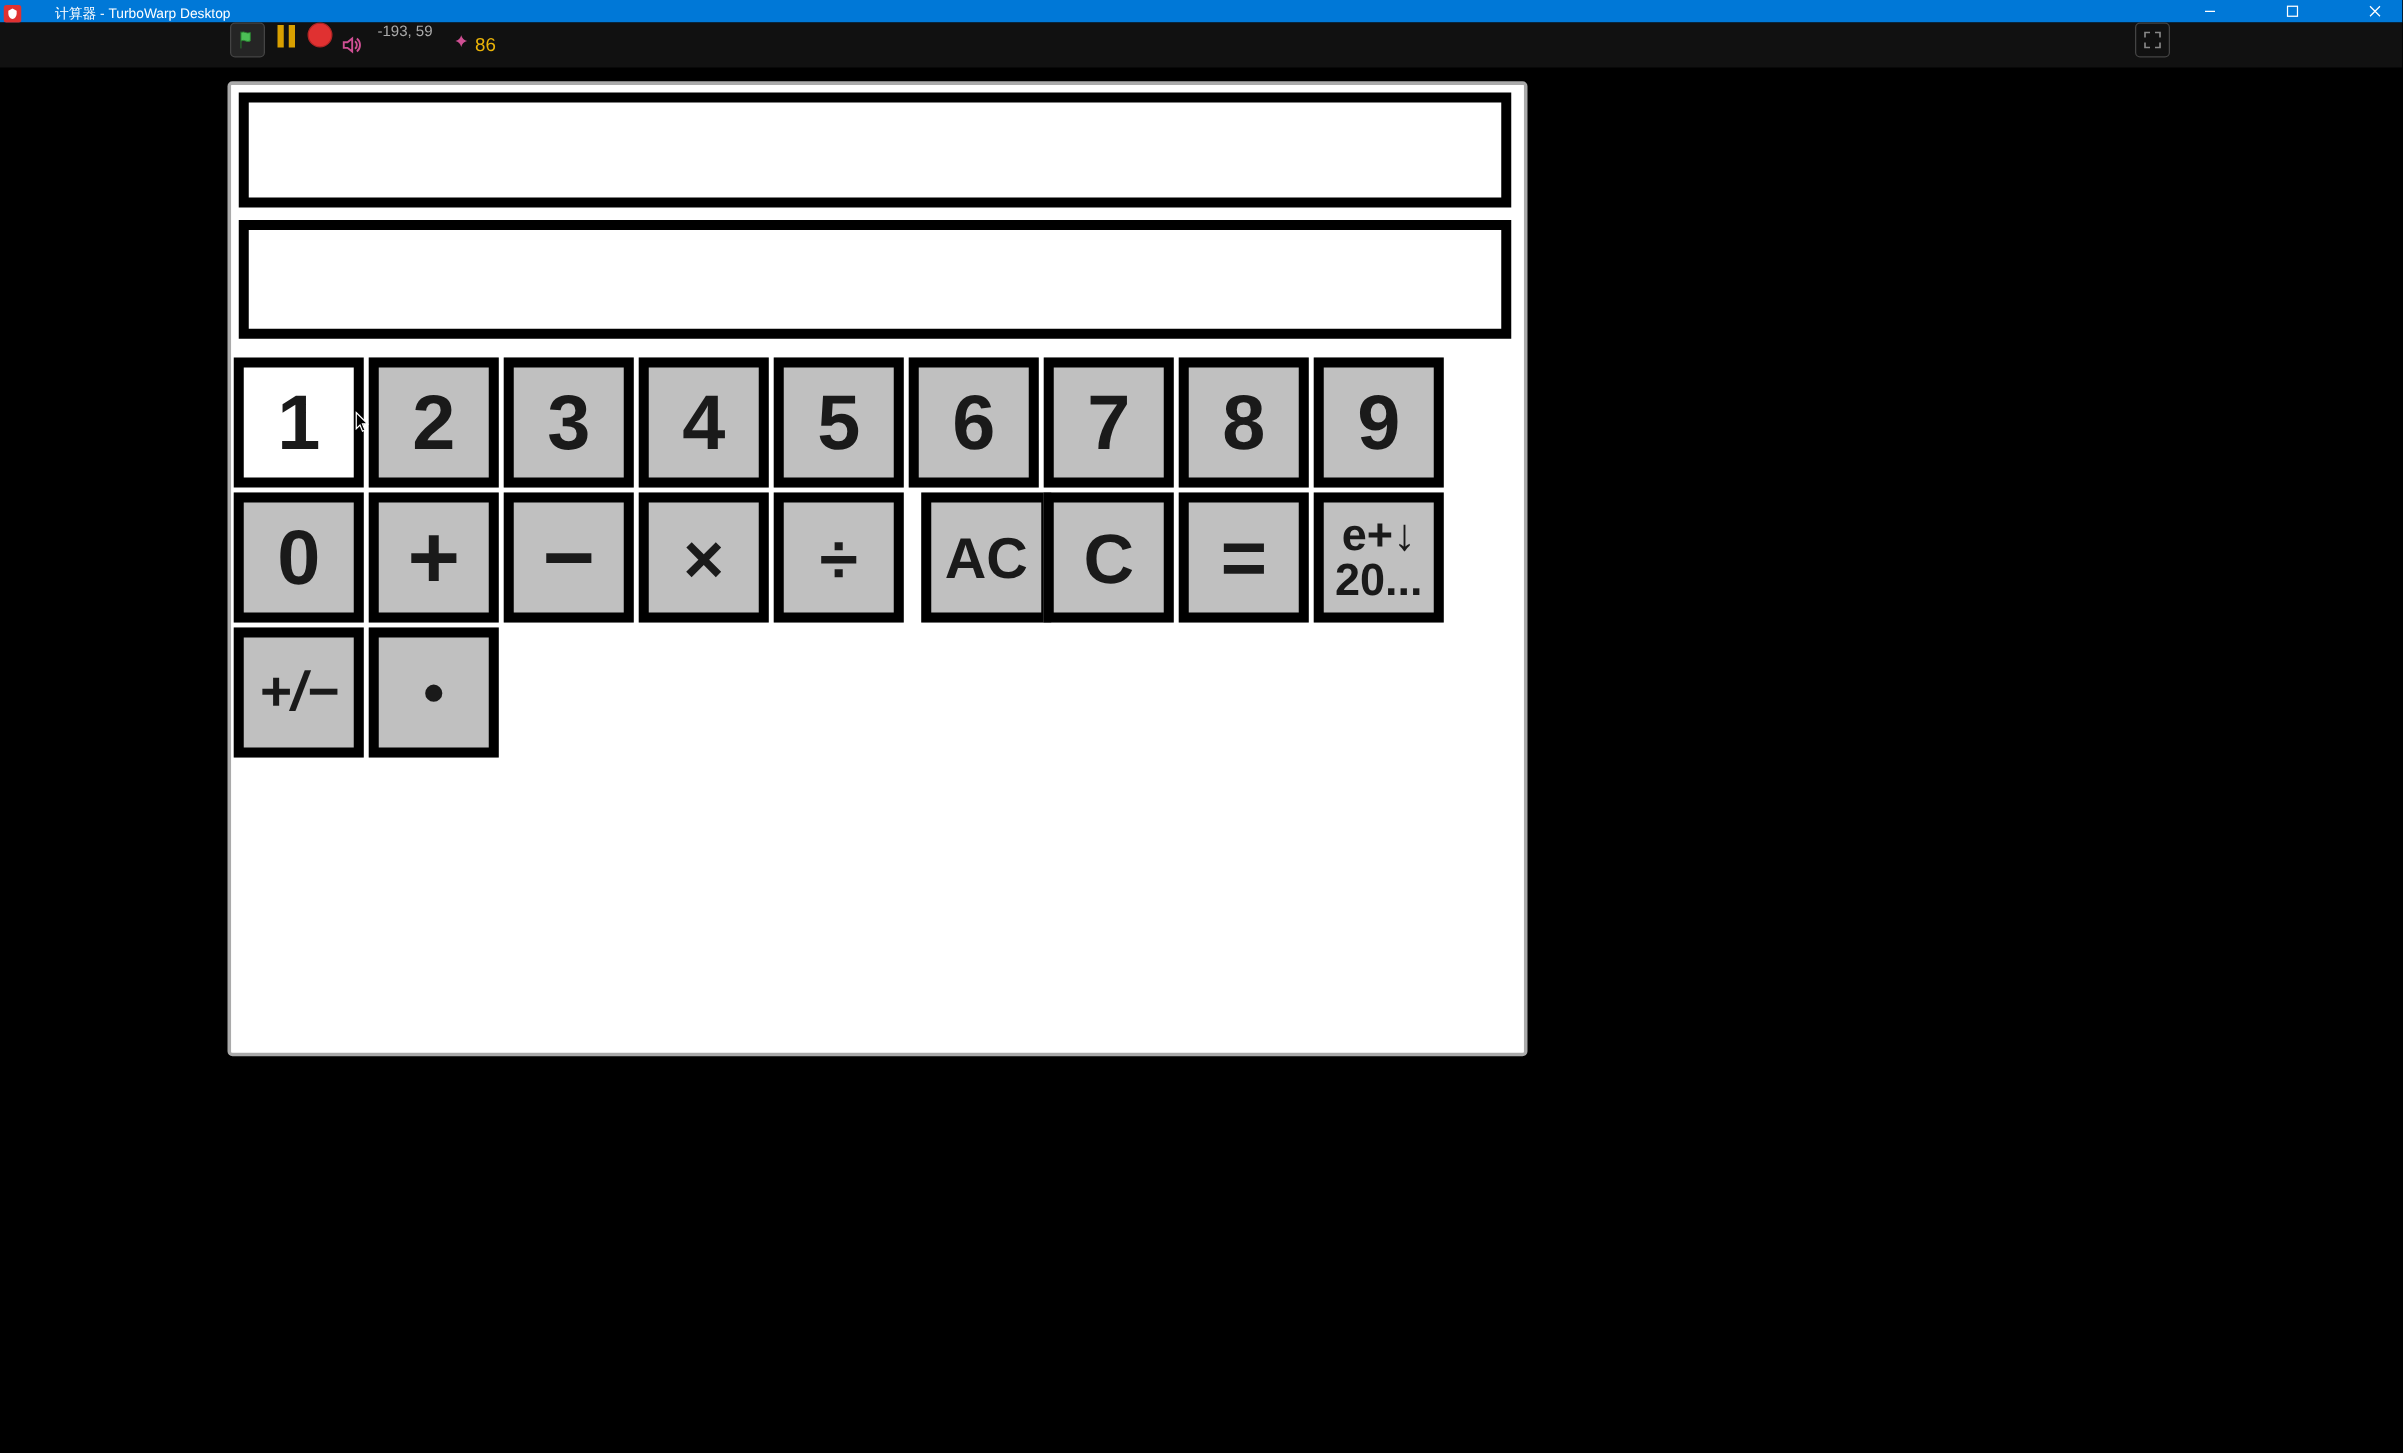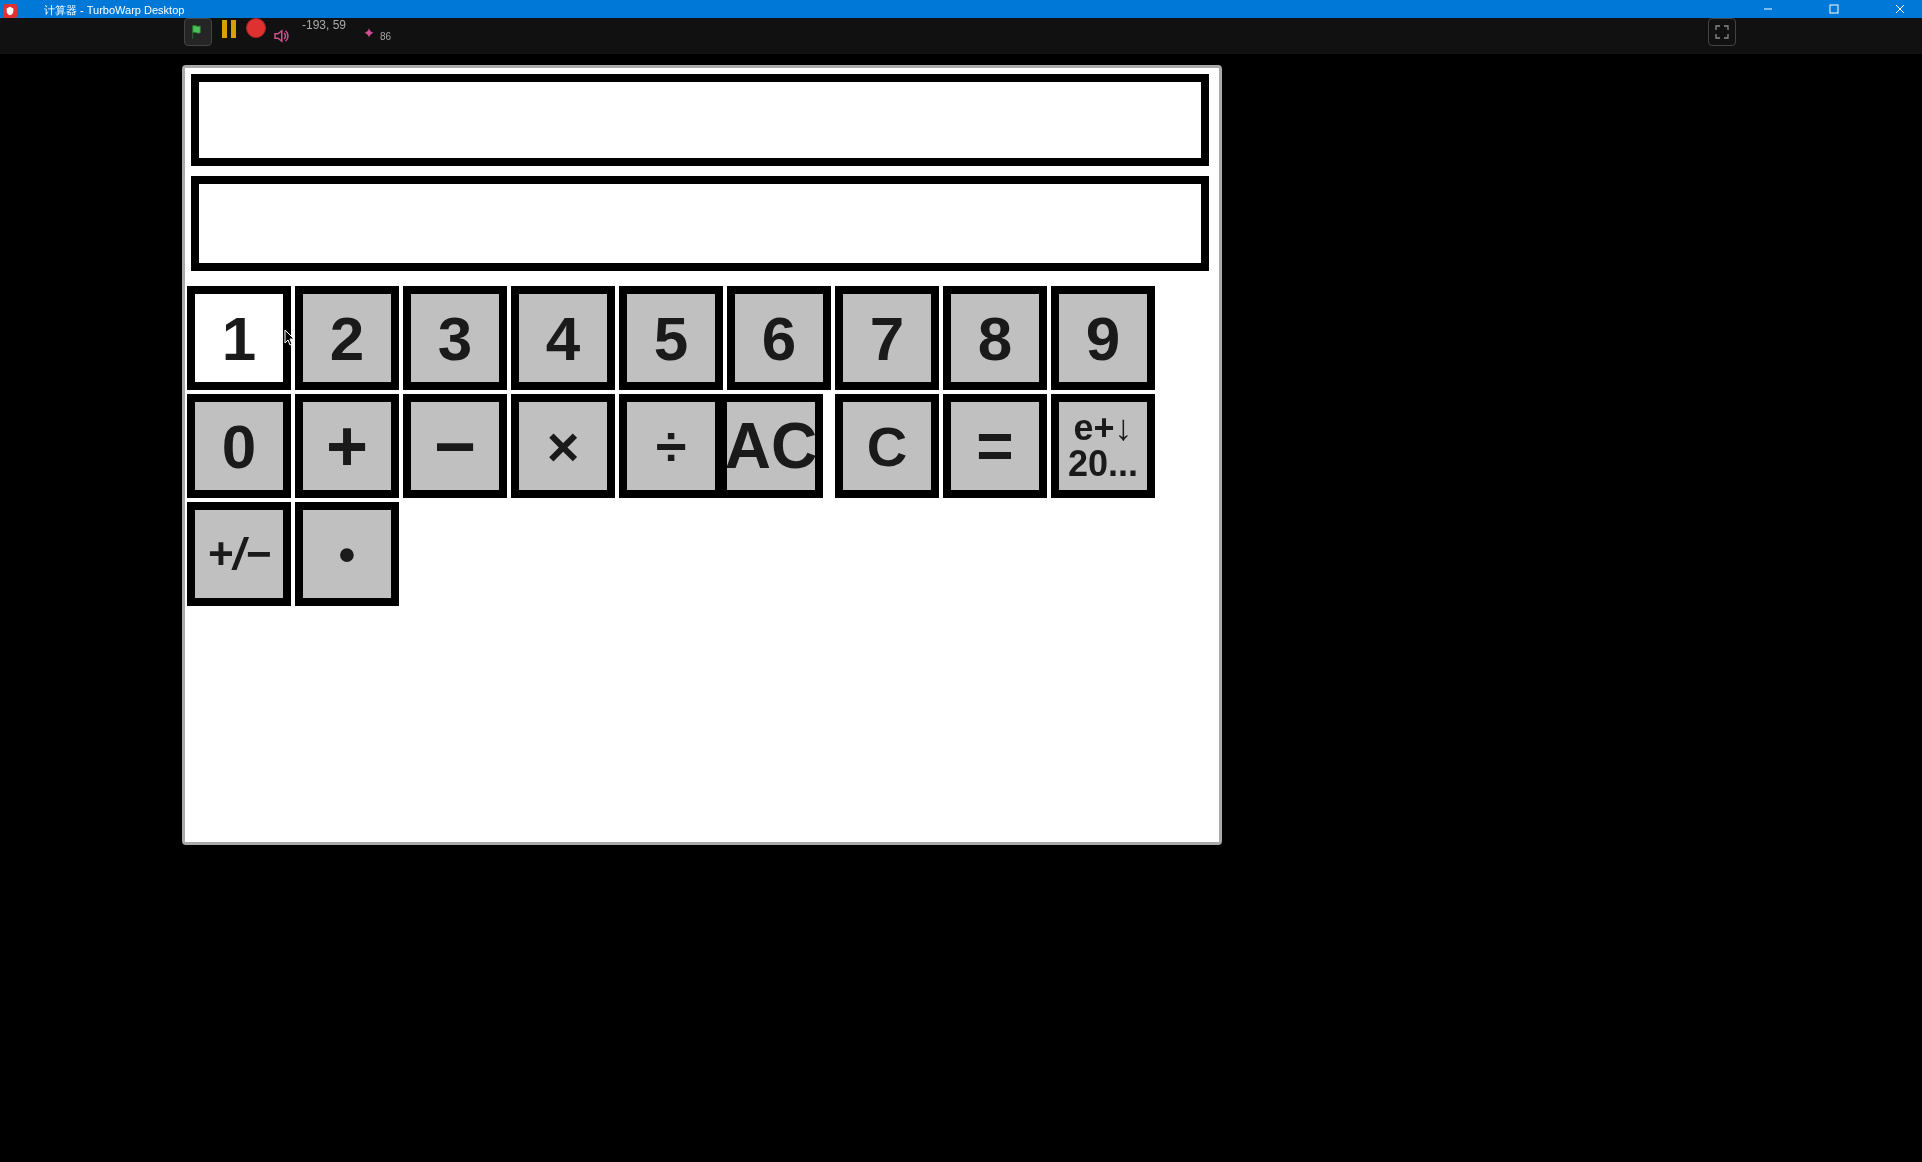--- a/index.html
+++ b/index.html
@@ -72,21 +72,21 @@
     .tool-stop {
       width: 20px;
       height: 20px;
       background: #e03131;
       border-radius: 50%;
       border: 1px solid #b02525;
     }
     .tool-sound { color: #cf4f93; display: flex; align-items: center; }
     .coords { color: #aaa; font-size: 12px; margin-left: 6px; }
     .fps-wrap { display: flex; align-items: center; gap: 4px; margin-left: 10px; }
-    .fps-val { color: #a3a3a3; font-size: 10px; }
+    .fps-val { color: #eab308; font-size: 15px; }
     .fullscreen-btn {
       margin-left: auto;
       width: 28px;
       height: 28px;
       border: 1px solid #444;
       border-radius: 4px;
       display: flex;
       align-items: center;
       justify-content: center;
       margin-right: 174px;
@@ -217,21 +217,21 @@
       <div class="key" style="left:542px;top:4px">6</div>
       <div class="key" style="left:650px;top:4px">7</div>
       <div class="key" style="left:758px;top:4px">8</div>
       <div class="key" style="left:866px;top:4px">9</div>
 
       <div class="key" style="left:2px;top:112px">0</div>
       <div class="key" style="left:110px;top:112px;font-size:72px;font-weight:800">+</div>
       <div class="key" style="left:218px;top:112px;font-size:72px;font-weight:800">−</div>
       <div class="key" style="left:326px;top:112px;font-size:56px;font-weight:800">×</div>
       <div class="key" style="left:434px;top:112px;font-size:56px;font-weight:800">÷</div>
-      <div class="key" style="left:534px;top:112px;font-size:64px;font-weight:700">AC</div>
+      <div class="key" style="left:552px;top:112px;font-size:46px;font-weight:700">AC</div>
       <div class="key" style="left:650px;top:112px;font-size:56px;font-weight:700">C</div>
       <div class="key" style="left:758px;top:112px;font-size:64px;font-weight:800">=</div>
       <div class="key small-text" style="left:866px;top:112px;flex-direction:column">
         <span>e+↓</span>
         <span>20...</span>
       </div>
 
       <div class="key" style="left:2px;top:220px;font-size:44px;font-weight:700;font-style:italic">+/−</div>
       <div class="key" style="left:110px;top:220px;font-size:48px">•</div>
     </div>

